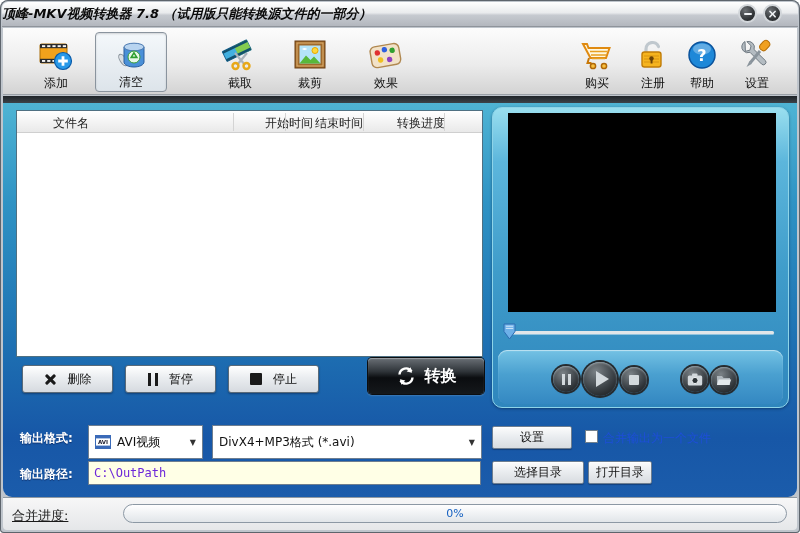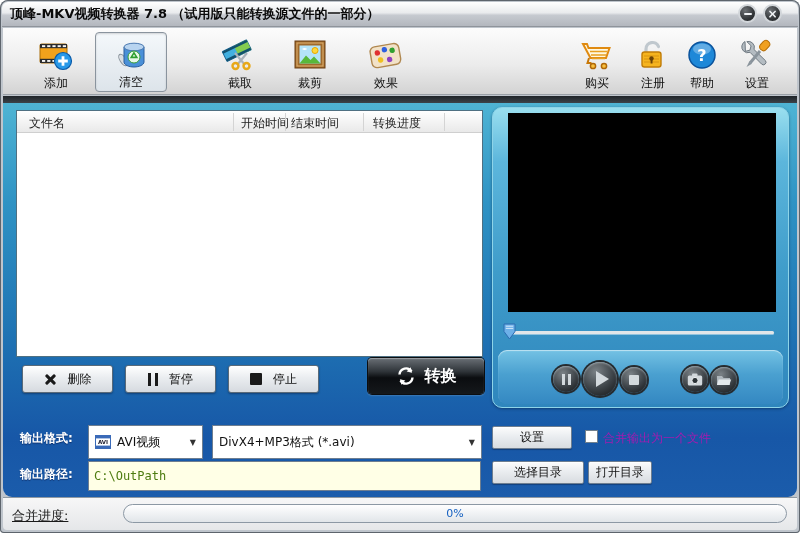--- a/index.html
+++ b/index.html
@@ -6,21 +6,21 @@
   body { font-family:"DejaVu Sans","Liberation Sans",sans-serif; background:#fff; }
   #win { position:relative; width:800px; height:533px; background:#bfc5cc;
          border-radius:8px 8px 4px 4px; overflow:hidden;
          box-shadow: inset 0 0 0 1px #5d646c; }
 
   
   .titlebar { position:absolute; left:2px; top:2px; width:796px; height:25px;
     background:linear-gradient(180deg,#ffffff 0%,#e9ebed 45%,#c6cad0 55%,#b3b7be 100%);
     border-bottom:1px solid #8f949b; border-radius:6px 6px 0 0;
     display:flex; align-items:center; }
-  .title { margin-left:8px; font-size:13px; font-weight:bold; color:#0a0a0a; white-space:nowrap; }
+  .title { font-size:13px; font-weight:bold; color:#0a0a0a; white-space:nowrap;font-style:italic; }
   .winbtn { position:absolute; top:4px; width:19px; height:19px; border-radius:50%;
     background:radial-gradient(circle at 35% 30%, #6d7175, #333639 60%, #17191b);
     border:2px solid #d2d6da; display:flex; align-items:center; justify-content:center; cursor:pointer; }
   .winbtn.min { left:738px; } .winbtn.close { left:763px; }
   .minbar { width:8px; height:2px; background:#f0f3f6; border-radius:1px; display:block; }
   .xglyph { color:#f0f3f6; font-size:12px; font-weight:bold; line-height:1; }
 
   
   .toolbar { position:absolute; left:3px; top:28px; width:794px; height:67px;
     background:linear-gradient(180deg,#fcfcfc 0%,#ececec 55%,#d3d3d3 100%);
@@ -41,21 +41,21 @@
   
   .content { position:absolute; left:3px; top:103px; width:794px; height:394px;
     background:linear-gradient(180deg,#4fb4d4 0%,#2f93c4 25%,#1f74b4 58%,#1757a7 85%,#1b5cab 100%);
     border-radius:0 0 9px 9px; }
 
   
   .filelist { position:absolute; left:16px; top:110px; width:467px; height:247px;
     background:#fff; border:1px solid #4f7082; }
   .lheader { position:relative; height:22px;
     background:linear-gradient(180deg,#ffffff,#e9e9e9); border-bottom:1px solid #cfcfcf; }
-  .lheader .col { position:absolute; top:4px; font-size:12px; color:#222; white-space:nowrap; }
+  .lheader .col { position:absolute; top:4px; font-size:12px; color:#222; white-space:nowrap;margin-left:24px; }
   .c0{left:12px;} .c1{left:224px;} .c2{left:274px;} .c3{left:356px;}
   .sep { position:absolute; top:2px; width:1px; height:18px; background:#d4d4d4; }
   .s0{left:216px;} .s1{left:268px;} .s2{left:346px;} .s3{left:427px;}
 
   
   .abtn { position:absolute; top:365px; width:91px; height:28px;
     border:1px solid #5a6a78; border-radius:3px;
     background:linear-gradient(180deg,#ffffff,#eaedf0 45%,#d6dadf 100%);
     box-shadow:0 1px 2px rgba(0,0,20,.35), inset 0 1px 0 #fff;
     display:flex; align-items:center; justify-content:center; gap:11px;
@@ -109,25 +109,25 @@
   .dd1 { left:88px; top:425px; width:115px; }
   .dd2 { left:212px; top:425px; width:270px; }
   .ddarrow { margin-left:auto; font-size:8px; color:#333; }
   .silverbtn { position:absolute; height:23px; border:1px solid #6e7e90; border-radius:2px;
     background:linear-gradient(180deg,#fcfcfc,#eaedf0 45%,#d8dce0 100%);
     box-shadow:0 1px 1px rgba(0,0,20,.3), inset 0 1px 0 #fff;
     font-size:12px; color:#111; display:flex; align-items:center; justify-content:center;
     cursor:pointer; white-space:nowrap; }
   .checkbox { position:absolute; left:585px; top:430px; width:13px; height:13px;
     background:#fff; border:1px solid #70808e; cursor:pointer; }
-  .chklabel { position:absolute; left:603px; top:430px; font-size:12px; color:#a21caf;
+  .chklabel { position:absolute; left:603px; top:430px; font-size:12px; color:#1d4ed8;
     cursor:pointer; white-space:nowrap; }
-  .pathinput { position:absolute; left:88px; top:461px; width:393px; height:30px;
+  .pathinput { position:absolute; left:88px; top:461px; width:393px; height:24px;
     background:#ffffe6; border:1px solid #6e7e90; padding:0 5px;
-    font:12px "DejaVu Sans Mono","Liberation Mono",monospace; color:#4d7c0f; }
+    font:12px "DejaVu Sans Mono","Liberation Mono",monospace; color:#6d28d9; }
 
   
   .statusbar { position:absolute; left:3px; top:497px; width:794px; height:33px;
     background:linear-gradient(180deg,#f7f7f7,#e5e7e9); border-top:1px solid #8f99a2;
     border-radius:0 0 4px 4px; }
   .slabel { position:absolute; left:9px; top:9px; font-size:13px; color:#1a1a1a; white-space:nowrap;text-decoration:underline; }
   .progress { position:absolute; left:120px; top:6px; width:664px; height:19px;
     border:1px solid #8c98a4; border-radius:10px;
     background:linear-gradient(180deg,#ffffff,#e1e5e9);
     display:flex; align-items:center; justify-content:center; overflow:hidden; }

